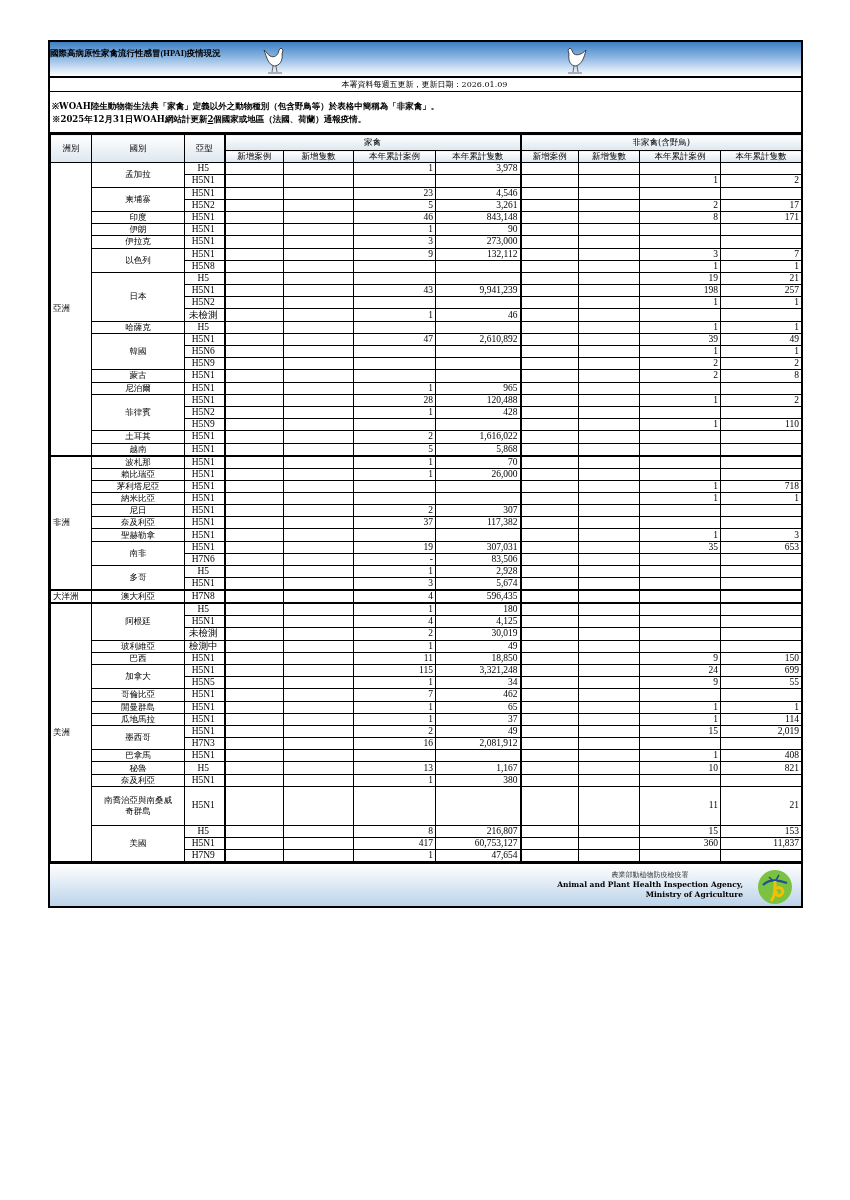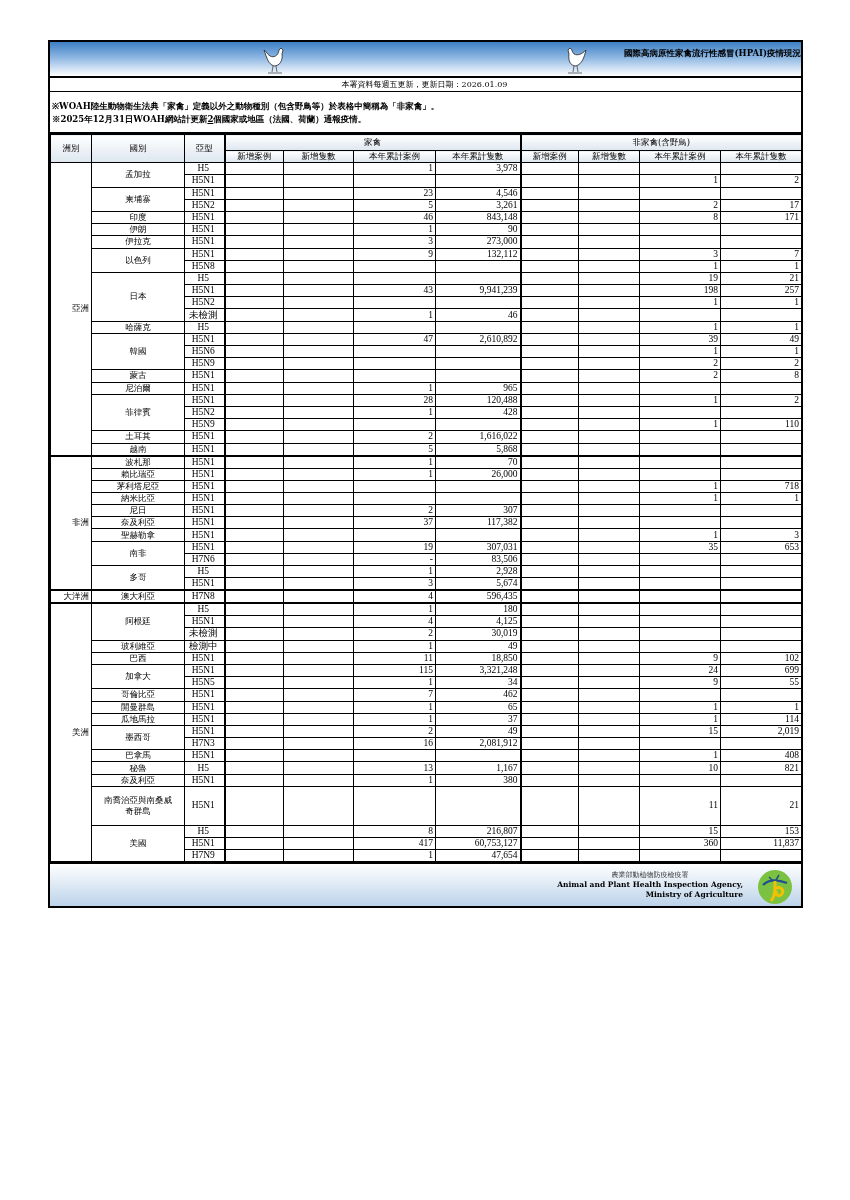--- a/index.html
+++ b/index.html
@@ -1,32 +1,32 @@
 <!DOCTYPE html>
 <html><head>
 <meta charset="utf-8">
 <style>
   * { box-sizing: border-box; margin: 0; padding: 0; }
   body { width: 850px; height: 1200px; background: #fff; font-family: "DejaVu Serif", "Liberation Serif", serif; color: #000; position: relative; }
   #sheet { position: absolute; left: 48px; top: 40px; width: 755px; border: 2px solid #000; }
   #banner { height: 36px; background: linear-gradient(#3d7fc4 0%, #8cb6e2 45%, #ffffff 100%); position: relative; border-bottom: 2px solid #000; }
-  #banner .title { position: absolute; left: 0; right: 0; top: 6px; text-align: right; font-size: 8.5px; font-weight: bold; line-height: 11px; }
+  #banner .title { position: absolute; left: 0; right: 0; top: 6px; text-align: left; font-size: 8.5px; font-weight: bold; line-height: 11px; font-family: Liberation Serif, serif; }
   .hen { position: absolute; top: 2px; width: 30px; height: 32px; }
   #updateline { height: 14px; border-bottom: 1px solid #000; text-align: center; font-size: 8px; line-height: 13px; padding-right: 2px; }
   #notes { padding: 8px 2px 6px 2px; font-size: 8.5px; line-height: 13px; font-weight: bold; border-bottom: 2px solid #000; }
   #notes .red { color: #e01a1a; }
   #notes u { text-decoration: underline; }
   table { border-collapse: collapse; width: 751px; table-layout: fixed; font-size: 9px; }
   th, td { border: 1px solid #000; height: 12.2px; padding: 0 2px; line-height: 11px; font-weight: normal; }
   th { background: linear-gradient(#ffffff, #dde6ef); text-align: center; font-size: 8.5px; }
   th.grp { height: 16px; }
   td.num { text-align: right; font-family: "Liberation Serif", serif; font-size: 9.5px; }
   td.sub { text-align: center; font-family: "Liberation Serif", serif; font-size: 9.5px; padding-left: 0; }
   td.ctry { text-align: center; font-size: 8.5px; }
-  td.cont { text-align: right; font-size: 8.5px; }
+  td.cont { text-align: left; font-size: 8.5px; }
   td.tall { height: 36px; }
   tr.secTop td { border-top: 2px solid #000; }
   .thick-left { border-left: 2px solid #000; }
   #footer { height: 44px; background: linear-gradient(#ffffff 0%, #bcd3ea 100%); border-top: 2px solid #000; position: relative; }
   #footer .agency { position: absolute; right: 58px; top: 6px; text-align: right; font-size: 7.5px; font-weight: bold; line-height: 10px; }
   #footer .agency .zh { font-size: 7px; font-weight: normal; color: #333; text-align: center; }
   #footer .logo { position: absolute; right: 8px; top: 5px; width: 36px; height: 36px; }
 </style>
 </head>
 <body>
@@ -558,21 +558,21 @@
         <tr>
           <td class="ctry" rowspan="1">巴西</td>
           <td class="sub">H5N1</td>
           <td class="num thick-left"></td>
           <td class="num"></td>
           <td class="num">11</td>
           <td class="num">18,850</td>
           <td class="num thick-left"></td>
           <td class="num"></td>
           <td class="num">9</td>
-          <td class="num">102</td>
+          <td class="num">150</td>
         </tr>
         <tr>
           <td class="ctry" rowspan="2">加拿大</td>
           <td class="sub">H5N1</td>
           <td class="num thick-left"></td>
           <td class="num"></td>
           <td class="num">115</td>
           <td class="num">3,321,248</td>
           <td class="num thick-left"></td>
           <td class="num"></td>

